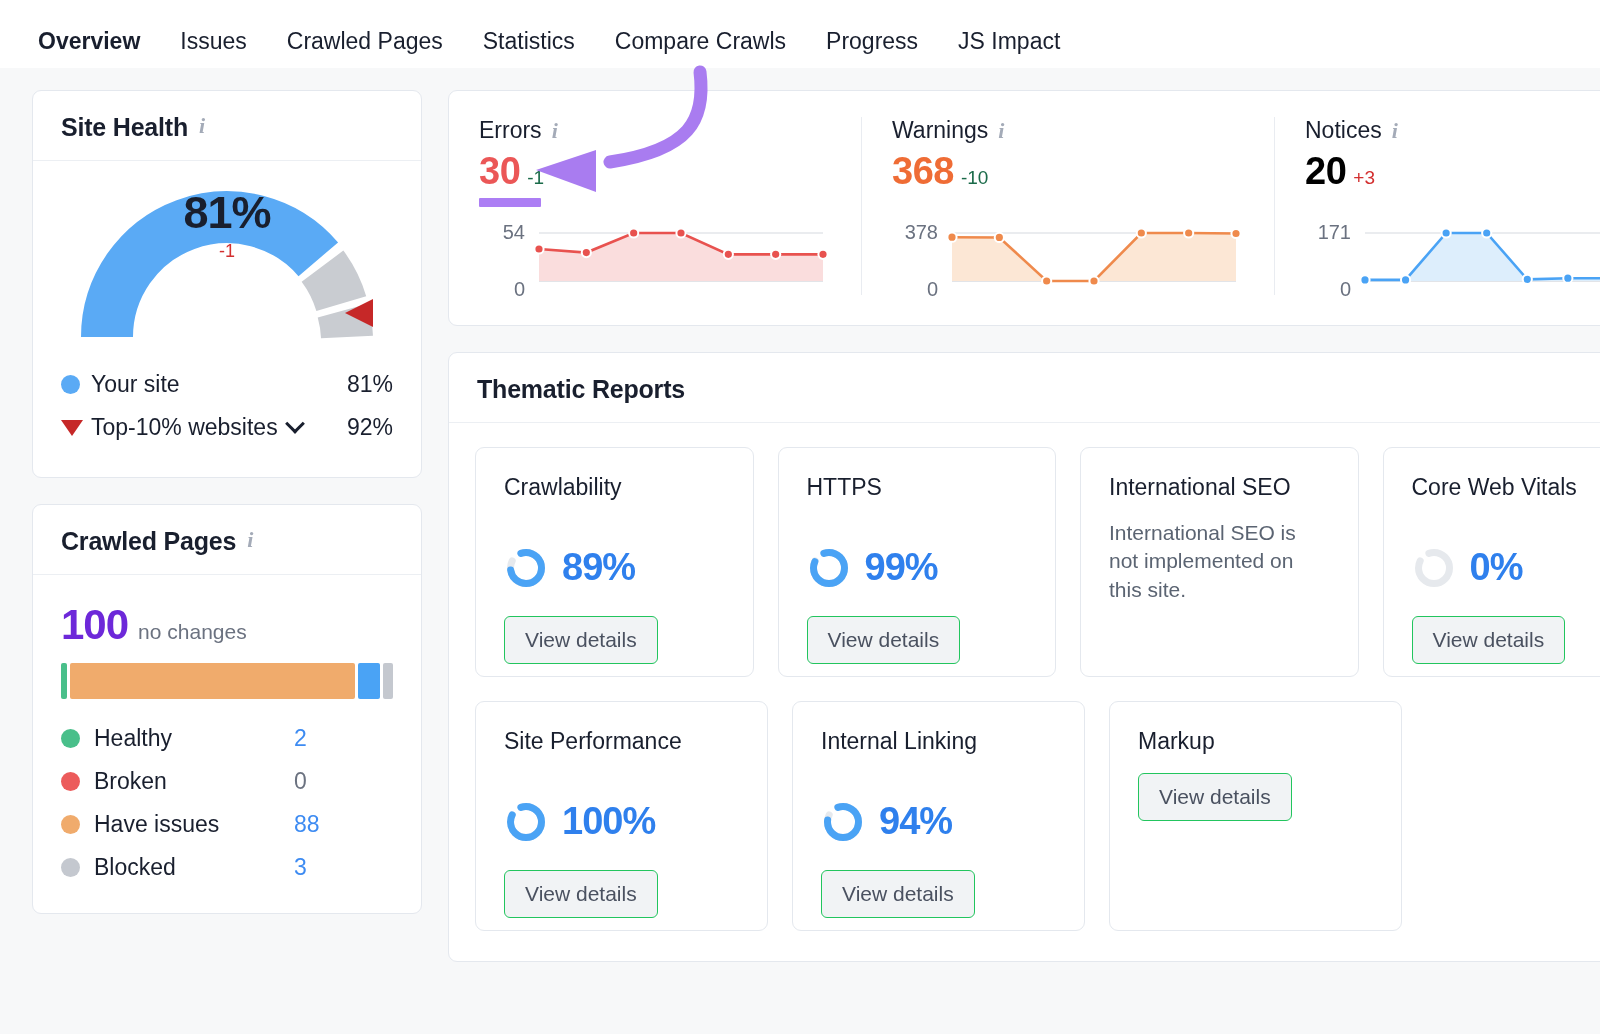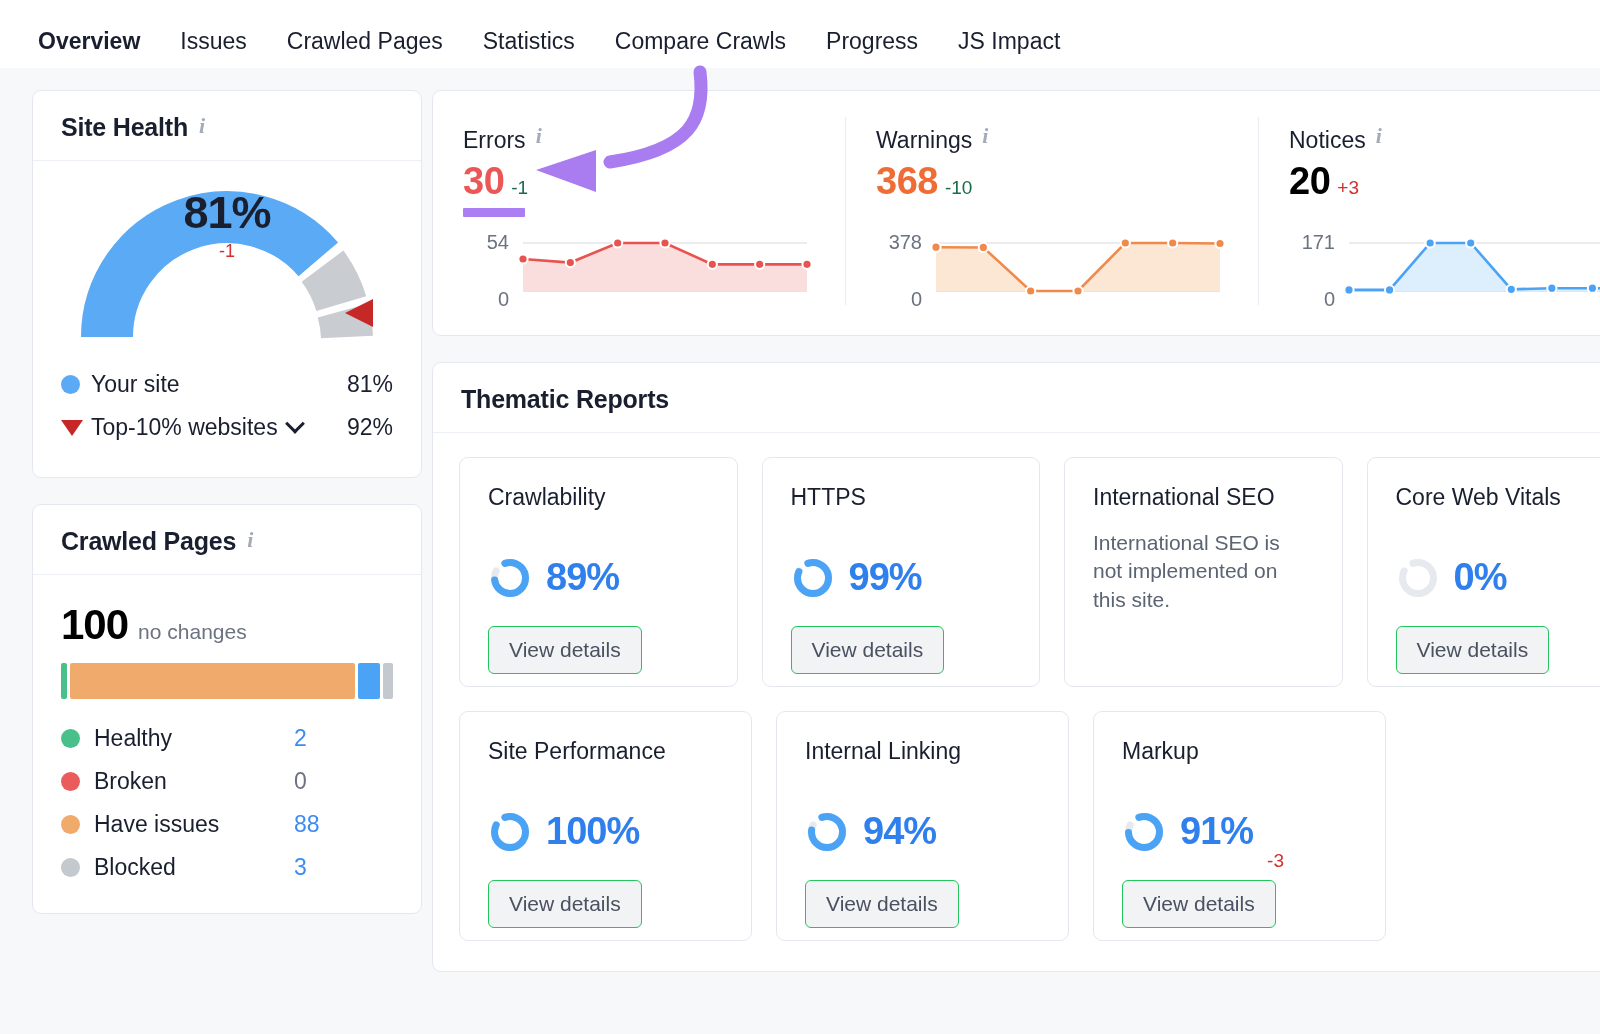--- a/index.html
+++ b/index.html
@@ -27,21 +27,21 @@
   .tab.active:after {
     content: ""; position: absolute; left: 0; right: 0; bottom: -1px;
     height: 4px; background: #2563d9; border-radius: 2px;
   }
 
   
   .page {
     position: absolute; left: 0; top: 68px; width: 1600px; height: 966px;
     background: #f7f8f9;
     padding: 22px 30px 0 32px;
-    display: flex; gap: 10px; align-items: flex-start;
+    display: flex; gap: 26px; align-items: flex-start;
   }
   .col-left { width: 390px; flex: 0 0 390px; display: flex; flex-direction: column; gap: 26px; }
   .col-right { flex: 1; display: flex; flex-direction: column; gap: 26px; }
 
   .card {
     background: #ffffff; border: 1px solid #e4e8ee; border-radius: 9px;
   }
   .card-head {
     padding: 22px 28px 18px 28px; border-bottom: 1px solid #eceff3;
     display: flex; align-items: center; gap: 11px;
@@ -76,36 +76,36 @@
   .legend-row .val { color: #191f2e; }
   .chev {
     display: inline-block; width: 14px; height: 14px; margin-left: 10px;
     border-right: 3px solid #191f2e; border-bottom: 3px solid #191f2e;
     transform: rotate(45deg) translate(-3px,-3px);
   }
 
   
   .cp-body { padding: 26px 28px 24px 28px; }
   .cp-total { display: flex; align-items: baseline; gap: 10px; }
-  .cp-num { font-size: 42px; font-weight: bold; color: #000000; letter-spacing: -1px; text-align: right; }
+  .cp-num { font-size: 42px; font-weight: bold; color: #6d28d9; letter-spacing: -1px; text-align: right; }
   .cp-sub { font-size: 21px; color: #6b7280; }
   .cp-bar { display: flex; gap: 3px; height: 36px; margin-top: 14px; }
   .cp-bar span { display: block; border-radius: 2px; }
   .cp-legend { margin-top: 18px; }
   .cp-row { display: flex; align-items: center; height: 43px; font-size: 23px; }
   .cp-row .dot { margin-right: 14px; }
   .cp-row .lab { width: 200px; }
   .cp-row .val { color: #3d8bf2; }
   .cp-row .val.zero { color: #6b7280; }
 
   
   .stats { display: flex; padding: 26px 0 30px 0; }
   .stat { flex: 1; padding: 0 30px; position: relative; }
   .stat + .stat { border-left: 1px solid #e9ecf1; }
-  .stat-head { display: flex; align-items: flex-start; gap: 10px; font-size: 23px; margin-top: 10px; }
+  .stat-head { display: flex; align-items: flex-end; gap: 10px; font-size: 23px; }
   .stat-num-row { display: flex; align-items: baseline; gap: 7px; margin-top: 6px; }
   .stat-num { font-size: 38px; font-weight: bold; letter-spacing: -0.5px; }
   .stat-delta { font-size: 19px; }
   .delta-good { color: #1b6b4a; }
   .delta-bad { color: #d32f2f; }
   .hl-bar { width: 62px; height: 9px; background: #ac7ef4; border-radius: 1px; margin-top: 5px; }
   .spark { margin-top: 14px; display: flex; align-items: flex-end; }
   .spark-axis {
     width: 52px; flex: 0 0 52px; height: 70px; position: relative;
     font-size: 20px; color: #6b7280;
@@ -392,28 +392,20 @@
                   <svg width="44" height="44" viewBox="0 0 44 44">
                     <circle cx="22" cy="22" r="15.5" fill="none" stroke="#e6e9ed" stroke-width="7" stroke-dasharray="85.70264758992955 11.68672467135403" stroke-dashoffset="5.843362335677015" transform="rotate(-90 22 22)" stroke-linecap="round"></circle>
                     <circle cx="22" cy="22" r="15.5" fill="none" stroke="#4aa3f5" stroke-width="7" stroke-dasharray="80.56048873453378 16.828883526749806" stroke-dashoffset="5.843362335677015" transform="rotate(-90 22 22)" stroke-linecap="round"></circle>
                   </svg>
                   <span class="tr-pct">94%</span>
                 </div>
                 <button class="tr-btn">View details</button>
               </div>
               <div class="tr-card">
                 <div class="tr-name">Markup</div>
-                <div class="tr-metric">
-                  <svg width="44" height="44" viewBox="0 0 44 44">
-                    <circle cx="22" cy="22" r="15.5" fill="none" stroke="#e6e9ed" stroke-width="7" stroke-dasharray="85.70264758992955 11.68672467135403" stroke-dashoffset="5.843362335677015" transform="rotate(-90 22 22)" stroke-linecap="round"></circle>
-                    <circle cx="22" cy="22" r="15.5" fill="none" stroke="#4aa3f5" stroke-width="7" stroke-dasharray="77.9894093068359 19.399962954447687" stroke-dashoffset="5.843362335677015" transform="rotate(-90 22 22)" stroke-linecap="round"></circle>
-                  </svg>
-                  <span class="tr-pct">91%</span>
-                  <span class="tr-delta">-3</span>
-                </div>
                 <button class="tr-btn">View details</button>
               </div>
               <div class="tr-empty"></div>
             </div>
           </div>
       </div>
     </div>
   </div>
 
   <svg class="annot">

